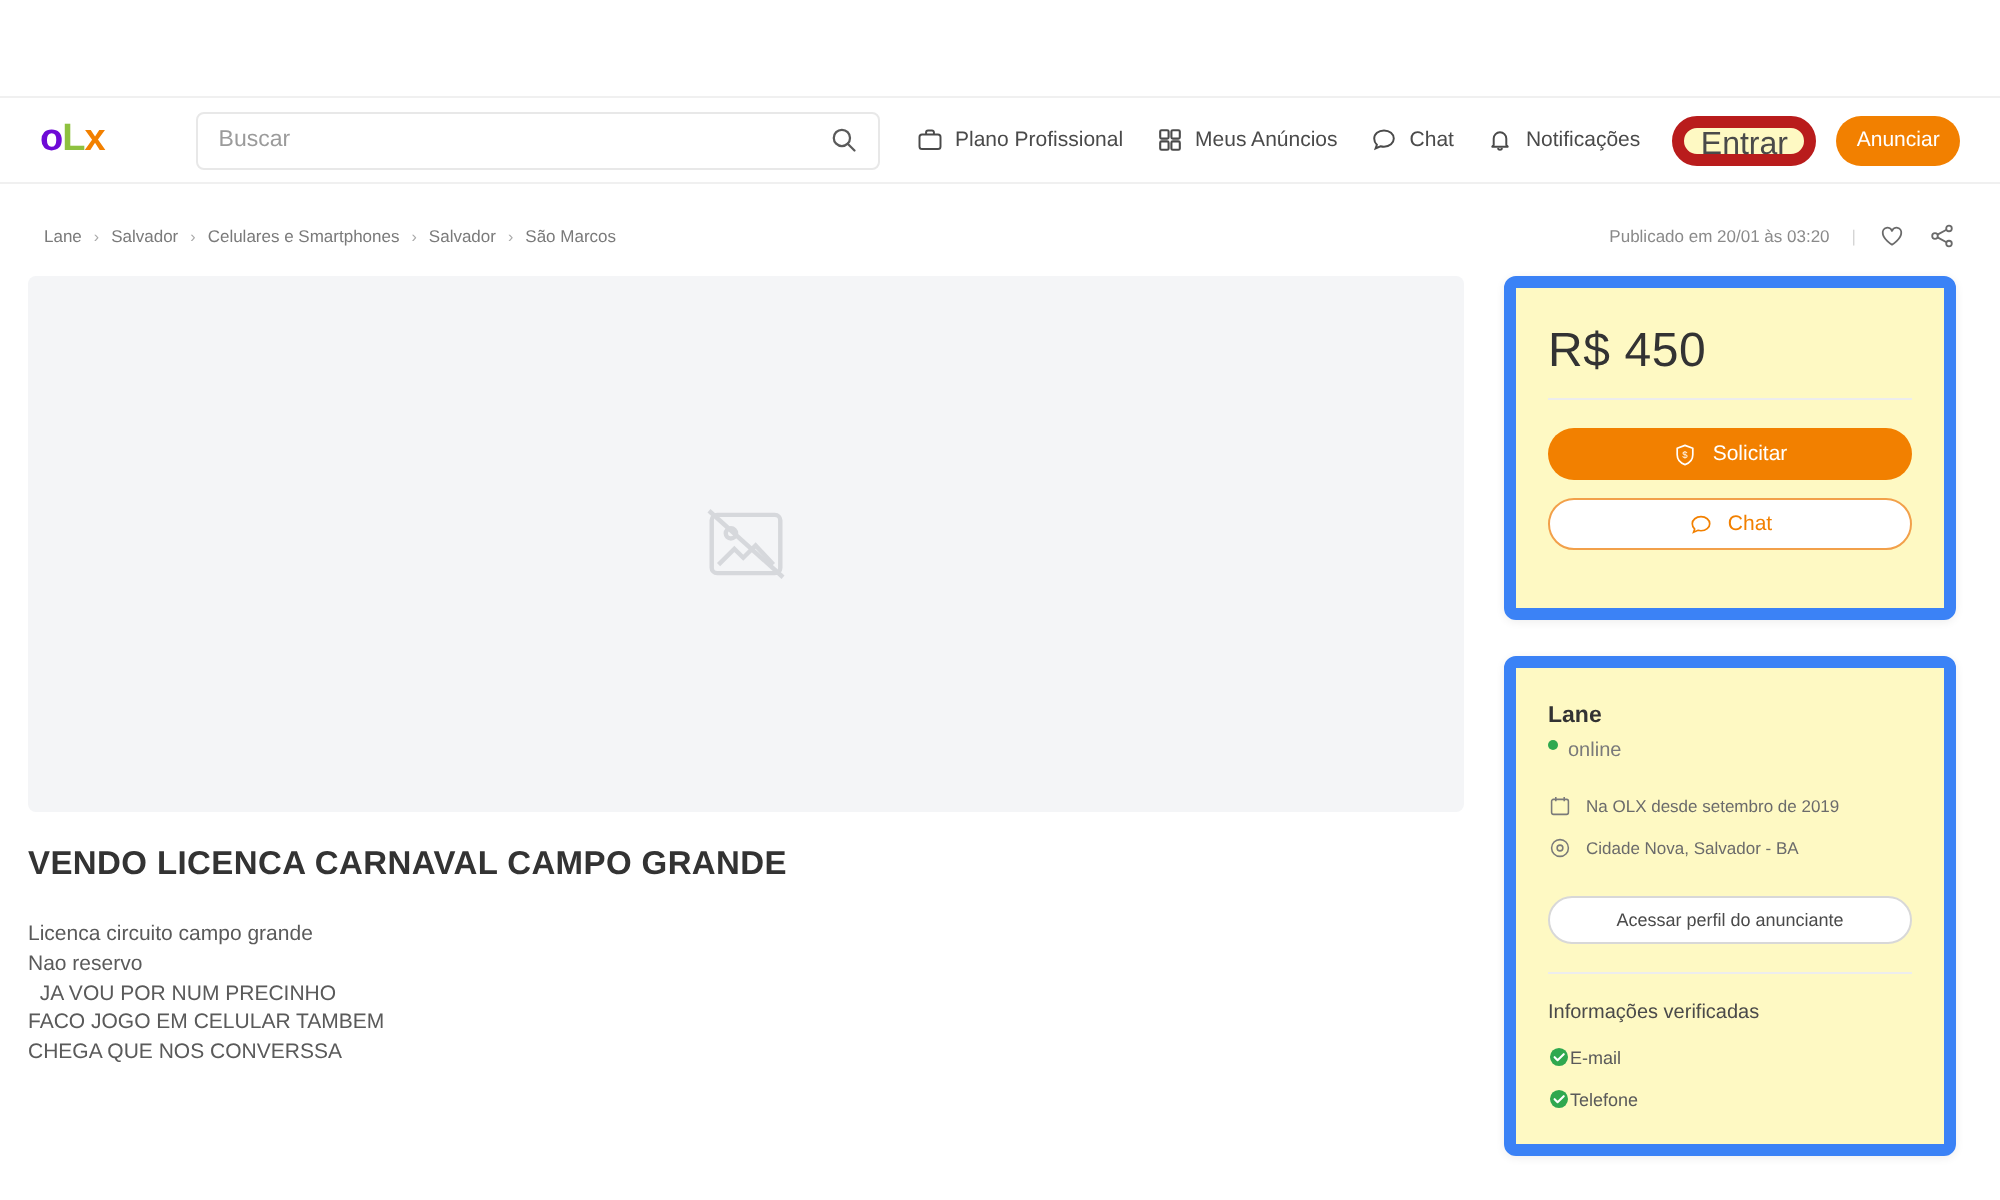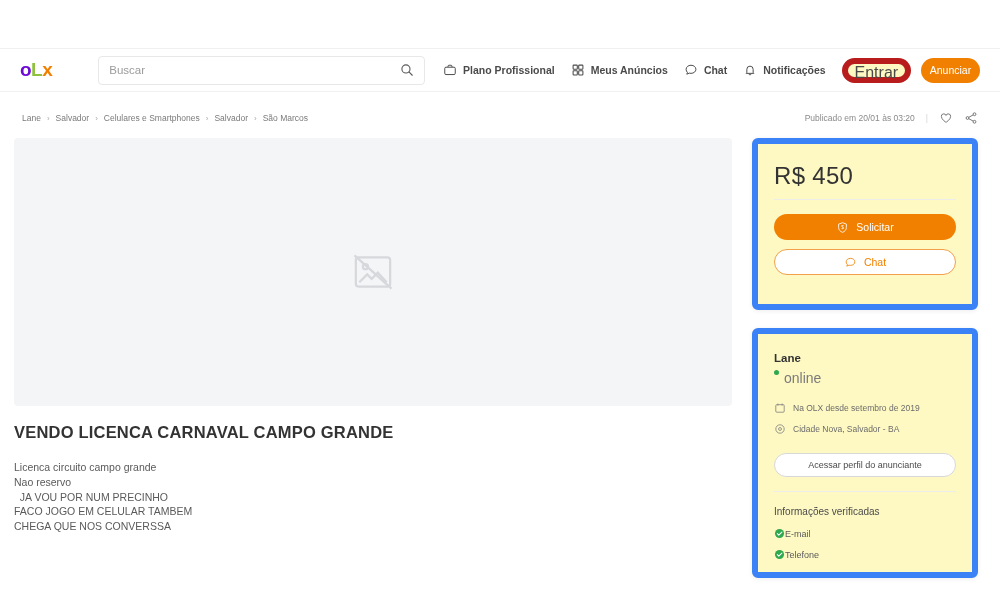--- a/index.html
+++ b/index.html
@@ -70,21 +70,20 @@
     background: transparent;
   }
   .searchbox input::placeholder { color: #9b9b9b; }
   .search-icon { width: 14px; height: 14px; flex-shrink: 0; }
 
   .nav {
     display: flex;
     align-items: flex-end;
     margin-left: 18px;
     gap: 16px;
-    font-weight: bold;
   }
   .nav-item {
     display: flex;
     align-items: center;
     gap: 6px;
     font-size: 10.5px;
     color: #4a4a4a;
     cursor: pointer;
     white-space: nowrap;
   }
@@ -261,21 +260,21 @@
 
   .seller-name {
     font-size: 11.5px;
     color: #333333;
     font-weight: bold;
     margin-bottom: 6px;
   }
   .online {
     display: flex;
     gap: 5px;
-    font-size: 14px;
+    font-size: 10px;
     color: #7a7a7a;
     margin-bottom: 16px;
   }
   .dot-green {
     width: 5px; height: 5px;
     border-radius: 50%;
     background: #2fa84f;
   }
   .info-row {
     display: flex;

